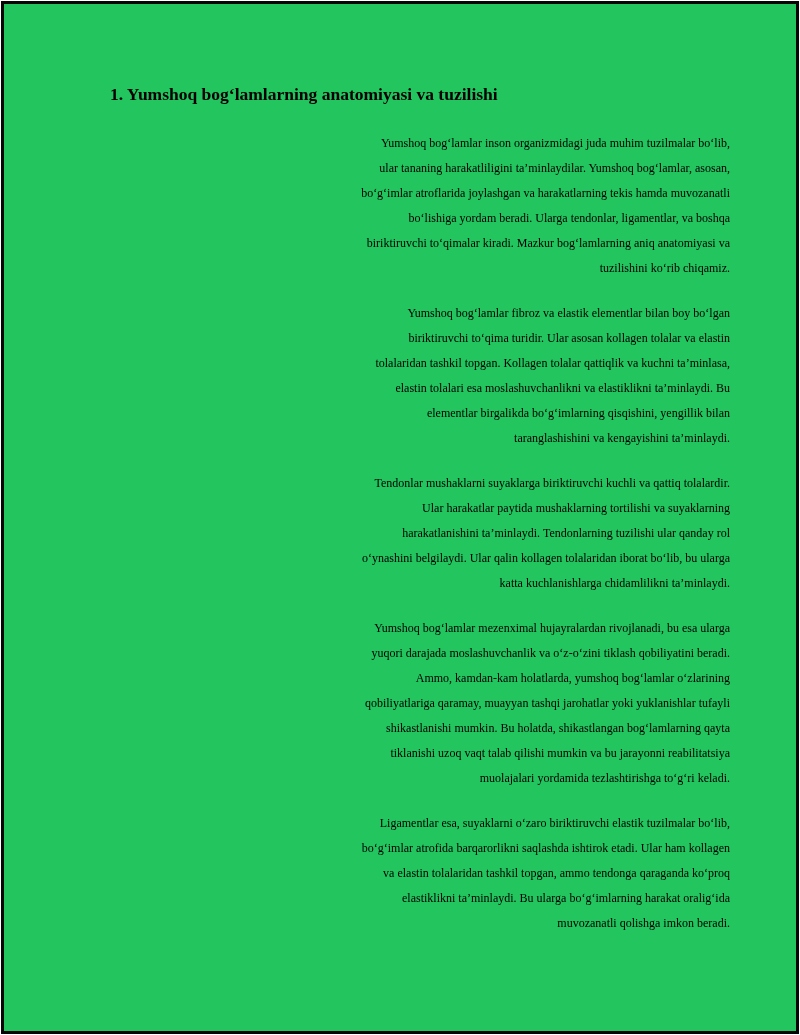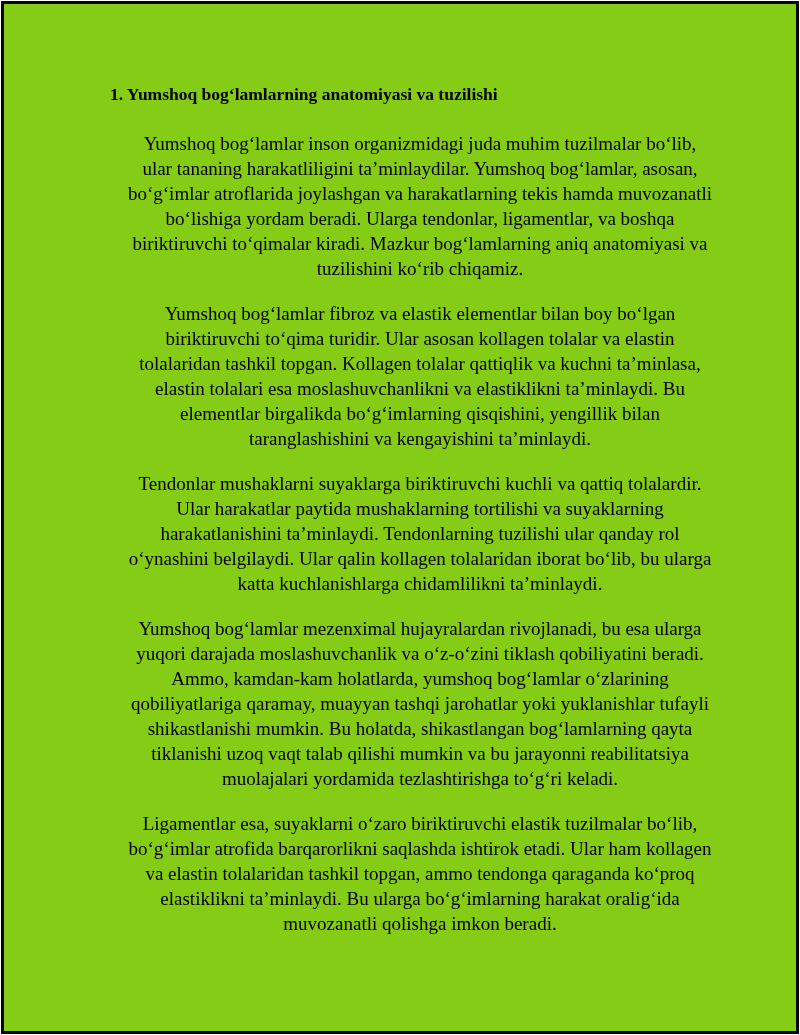--- a/index.html
+++ b/index.html
@@ -18,39 +18,39 @@
   .page-frame-outer {
     position: absolute;
     top: 1px; left: 1px; right: 1px; bottom: 1px;
     border: 4px solid #050505;
   }
   .page-frame-inner {
     position: absolute;
     top: 2px; left: 2px; right: 2px; bottom: 2px;
     border: 2px solid #050505;
     overflow: hidden;
-    background: #84cc16;
+    background: #22c55e;
   }
   .content {
     padding: 78px 30px 0 106px;
     width: 620px;
     box-sizing: content-box;
   }
   .doc-title {
     font-size: 17.5px;
     line-height: 25px;
     font-weight: bold;
     margin: 0 0 24px 0;
   }
   .doc-paragraph {
-    font-size: 19px;
+    font-size: 12px;
     line-height: 25px;
     margin: 0 0 20px 0;
     white-space: pre-line;
-    text-align: center;
+    text-align: right;
   }
 </style>
 </head>
 <body>
 
 <div class="page-frame-outer"></div>
 <div class="page-frame-inner">
   <div class="content">
     <h1 class="doc-title">1. Yumshoq bogʻlamlarning anatomiyasi va tuzilishi</h1>
     <p class="doc-paragraph">Yumshoq bogʻlamlar inson organizmidagi juda muhim tuzilmalar boʻlib,

